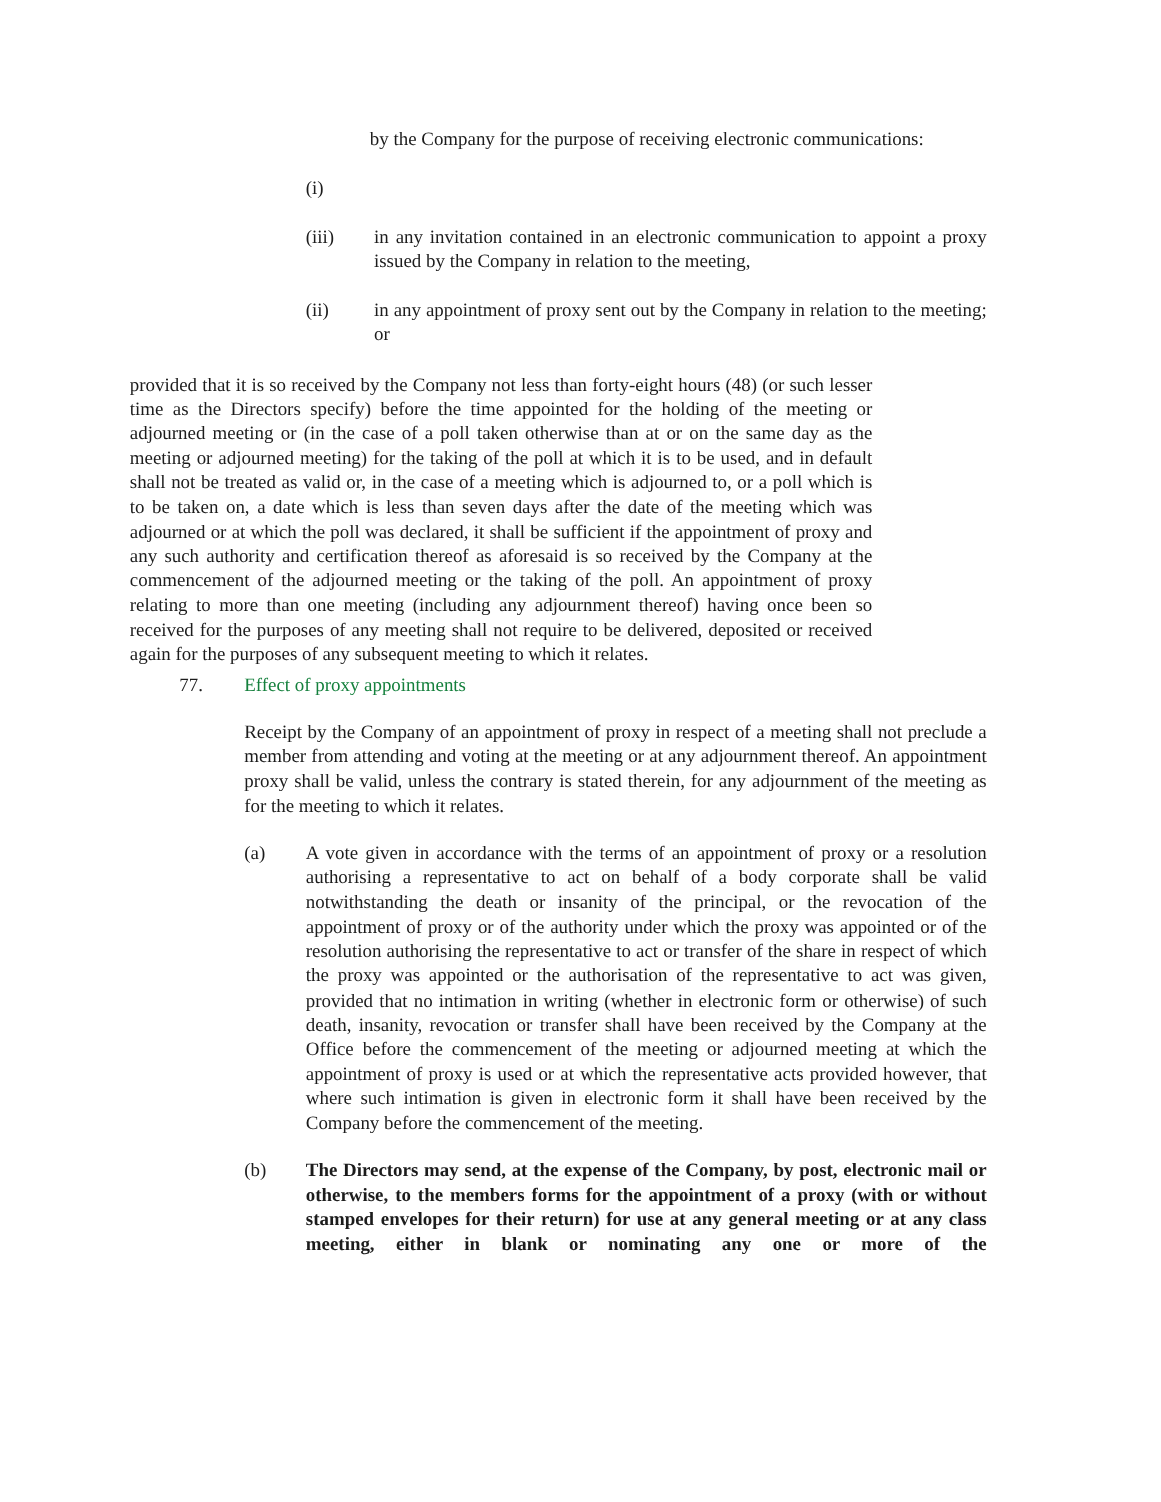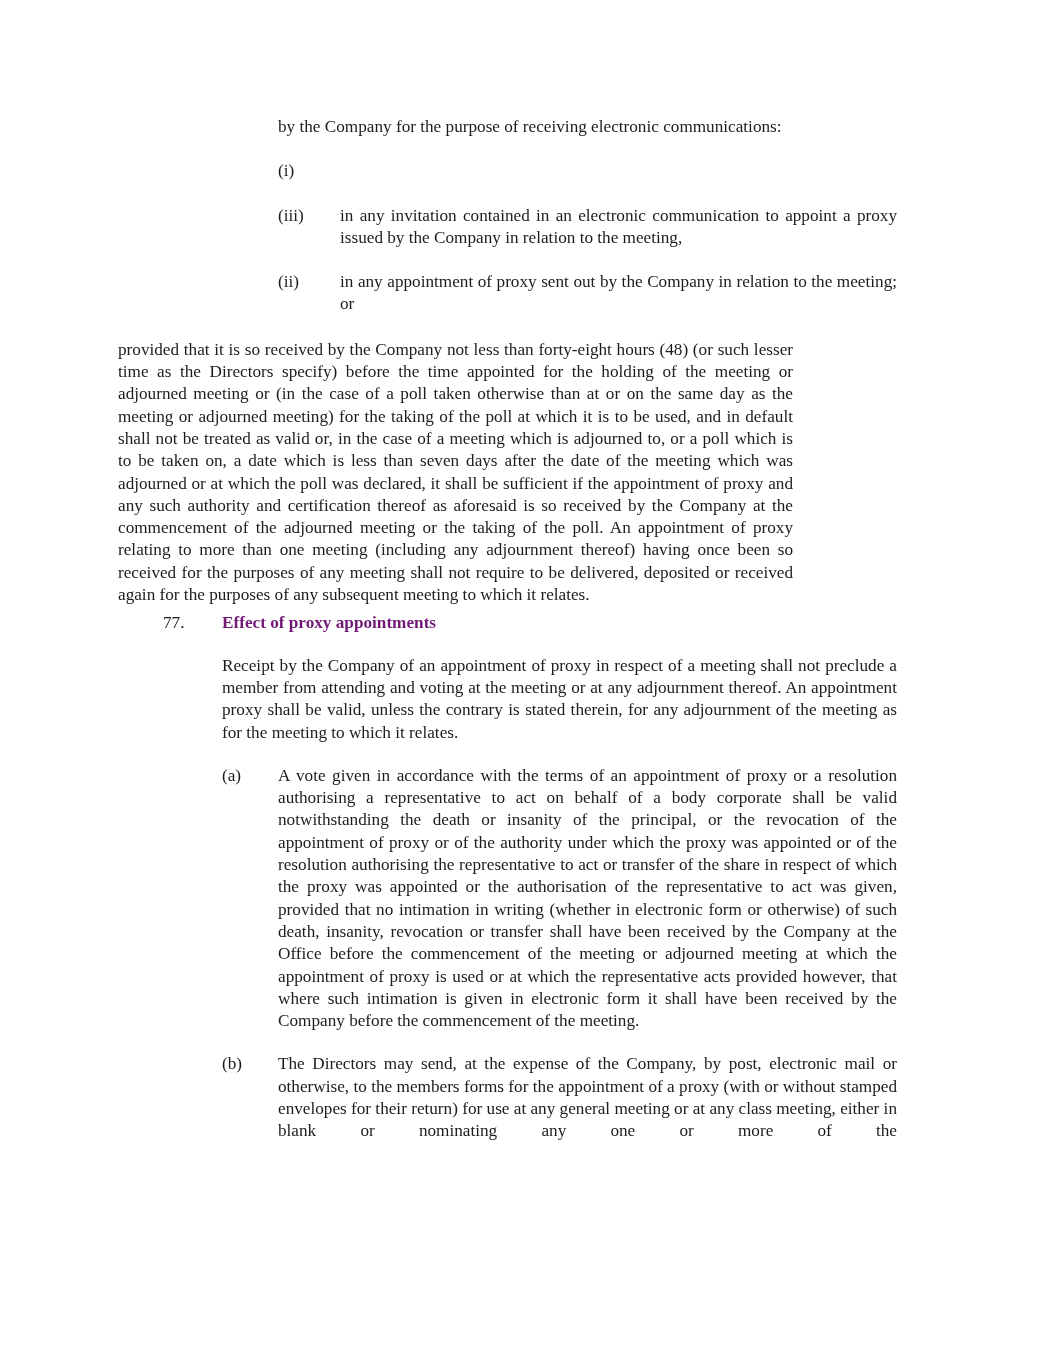--- a/index.html
+++ b/index.html
@@ -22,21 +22,21 @@
     height: 1365px;
     padding-top: 116px;
     box-sizing: border-box;
   }
   p, .row { margin: 0; }
 
   
   .cont-para {
     margin-left: 278px;
     width: 620px;
-    text-align: left;
+    text-align: center;
   }
 
   
   .roman-item {
     display: flex;
     margin-left: 278px;
     width: 619px;
     margin-top: 22px;
   }
   .roman-item .marker { flex: 0 0 62px; }
@@ -51,42 +51,42 @@
   }
 
   
   .section-heading {
     display: flex;
     margin-left: 163px;
     width: 734px;
     margin-top: 6px;
   }
   .section-heading .sec-num { flex: 0 0 59px; }
-  .section-heading .sec-title { font-weight: bold; color: #701a75; }
+  .section-heading .sec-title { font-weight: normal; color: #15803d; }
 
   
   .section-body {
     margin-left: 222px;
     width: 675px;
     text-align: justify;
     margin-top: 20px;
   }
 
   
   .letter-item {
     display: flex;
     margin-left: 222px;
     width: 675px;
     margin-top: 21px;
   }
   .letter-item .marker { flex: 0 0 56px; }
   .letter-item .itext { flex: 1; text-align: justify; }
 
   
-  .justify-last { text-align-last: justify; }
+  .justify-last { text-align-last: justify; font-weight: bold; }
 </style>
 </head>
 <body>
 
 <div class="page">
 
   <p class="cont-para">by the Company for the purpose of receiving electronic communications:</p>
 
   <div class="roman-item">
     <span class="marker">(i)</span>

